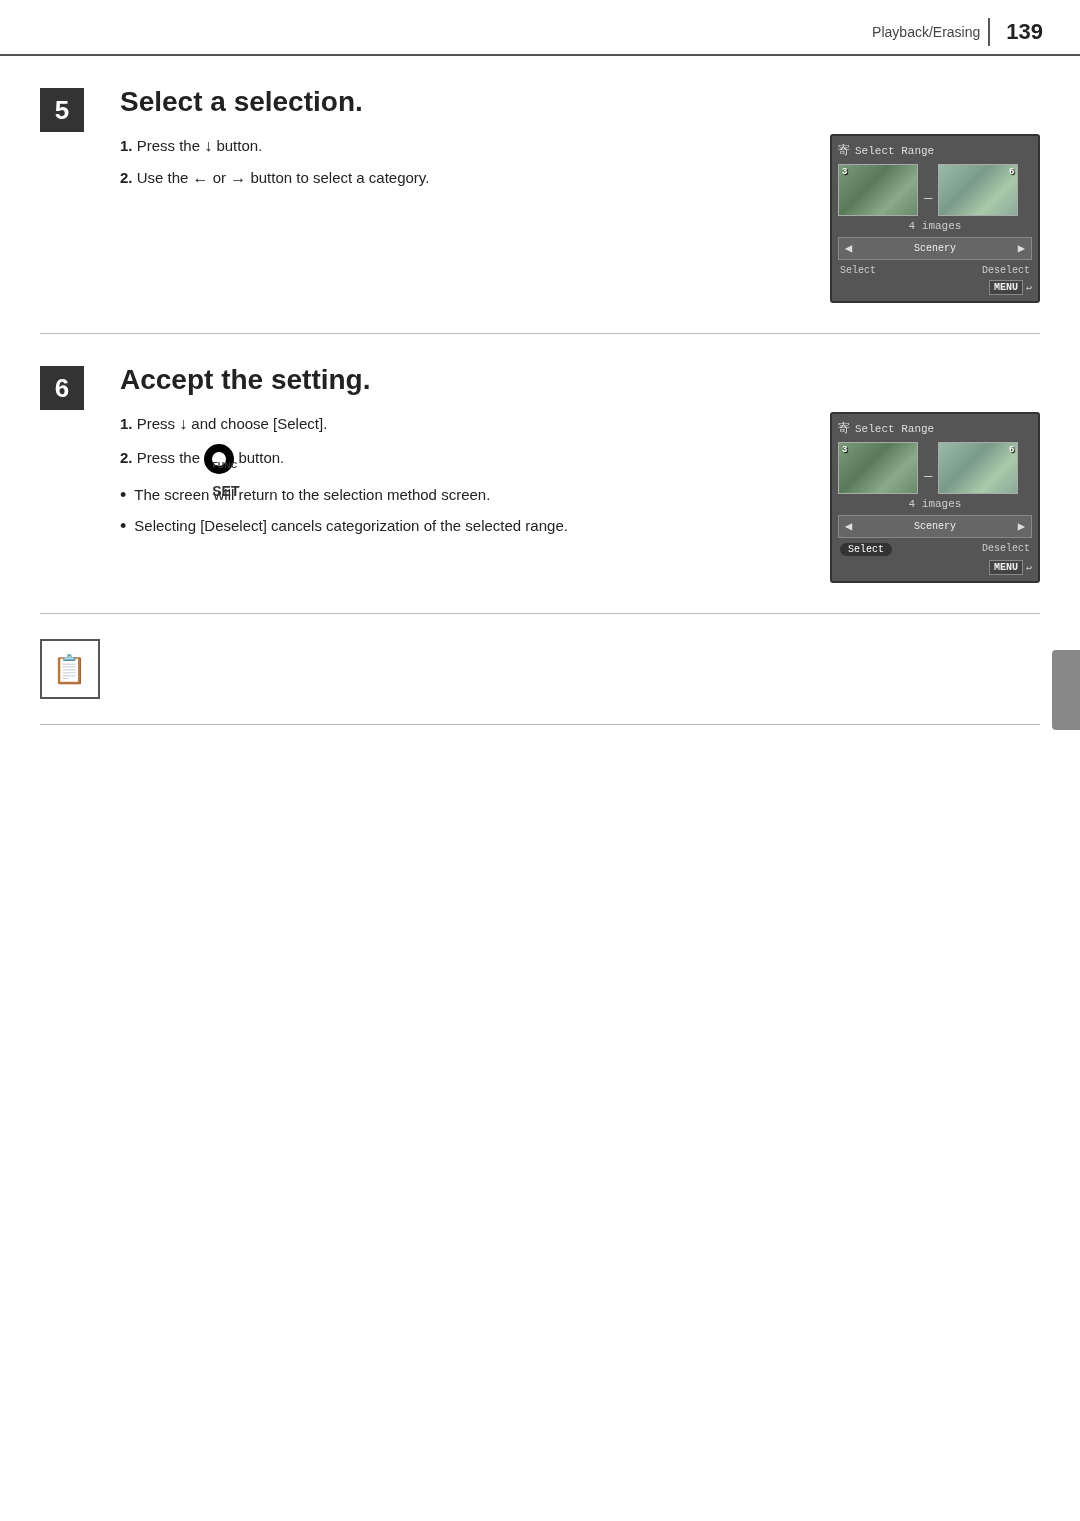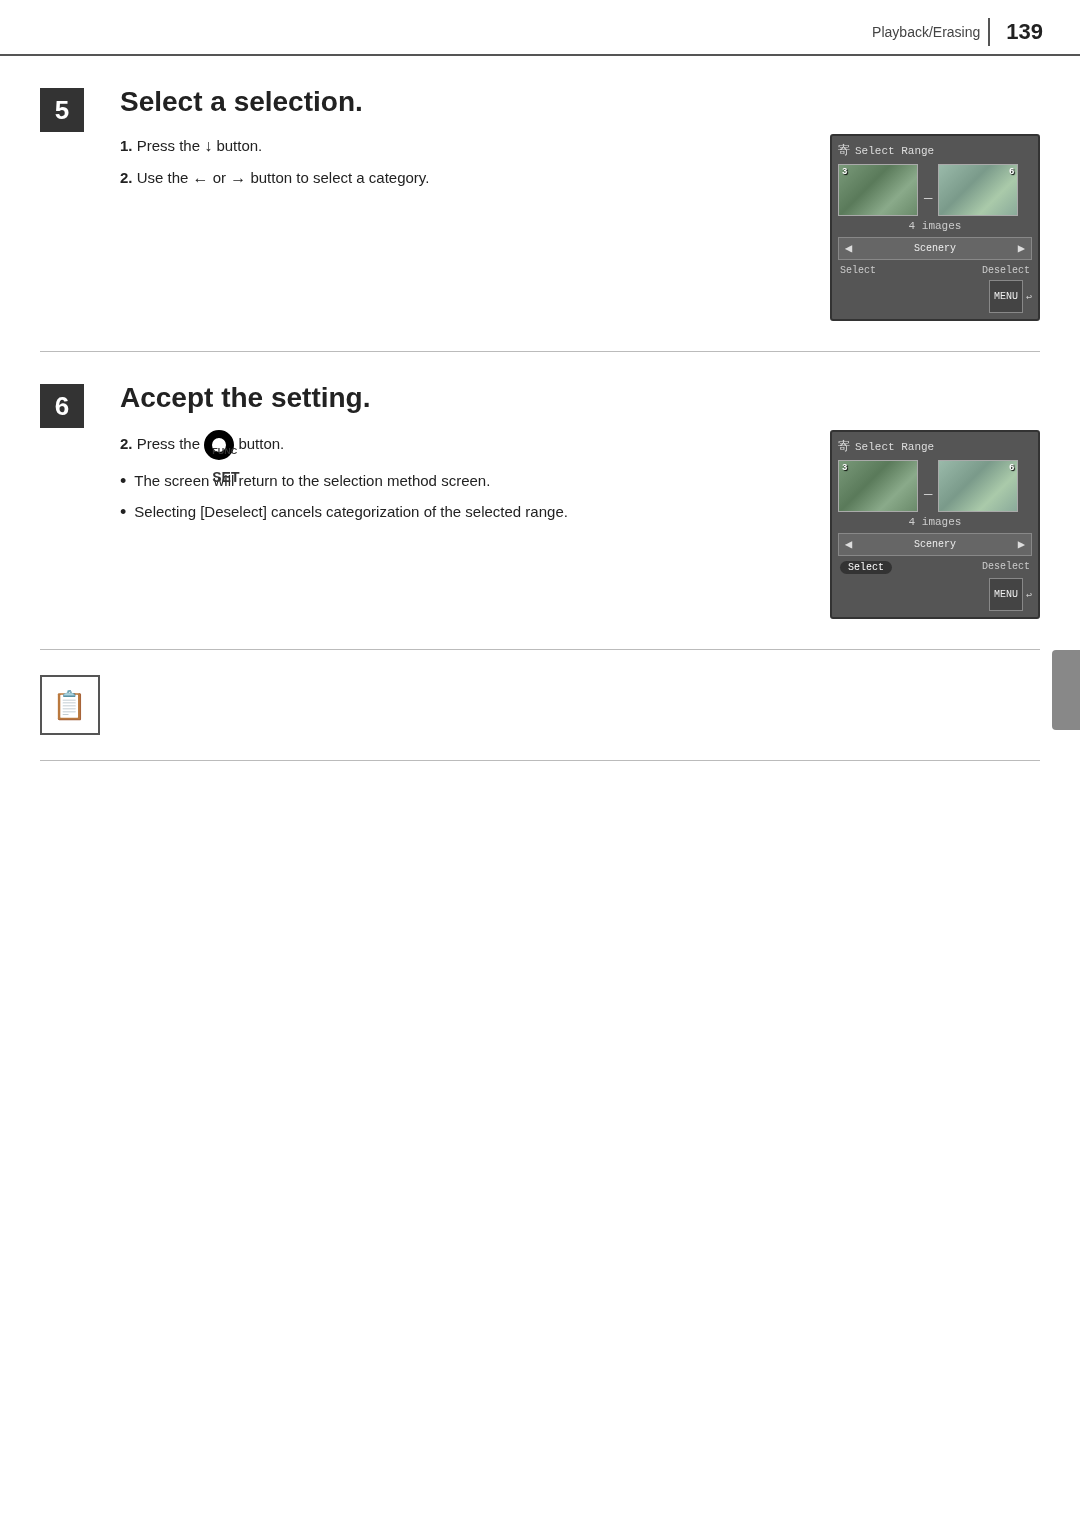--- a/index.html
+++ b/index.html
@@ -225,23 +225,23 @@
       justify-content: flex-end;
       align-items: center;
       gap: 3px;
       font-size: 10px;
       color: #ccc;
     }
 
     .menu-box {
       background: #444;
       border: 1px solid #888;
-      padding: 10px 4px;
+      padding: 1px 4px;
       font-size: 10px;
-      font-weight: normal;
+      font-weight: bold;
       color: #eee;
       font-family: 'Courier New', monospace;
     }
 
     
     .bullet-list {
       margin-top: 10px;
     }
 
     .bullet-item {
@@ -379,20 +379,24 @@
 
   <div class="step-block">
     <div class="step-number-col">
       <div class="step-number">6</div>
     </div>
     <div class="step-content">
       <div class="step-title">Accept the setting.</div>
       <div class="step-inner">
         <div class="instructions-text">
           <div class="instruction-item">
+            <span class="num">1.</span>
+            Press <span style="font-size:16px;">↓</span> and choose [Select].
+          </div>
+          <div class="instruction-item">
             <span class="num">2.</span>
             Press the
             <span class="func-btn">FUNC<br><span style="font-size:14px;">SET</span></span>
             button.
           </div>
           <div class="bullet-list">
             <div class="bullet-item">
               <span class="bullet-dot">•</span>
               <span>The screen will return to the selection method screen.</span>
             </div>

